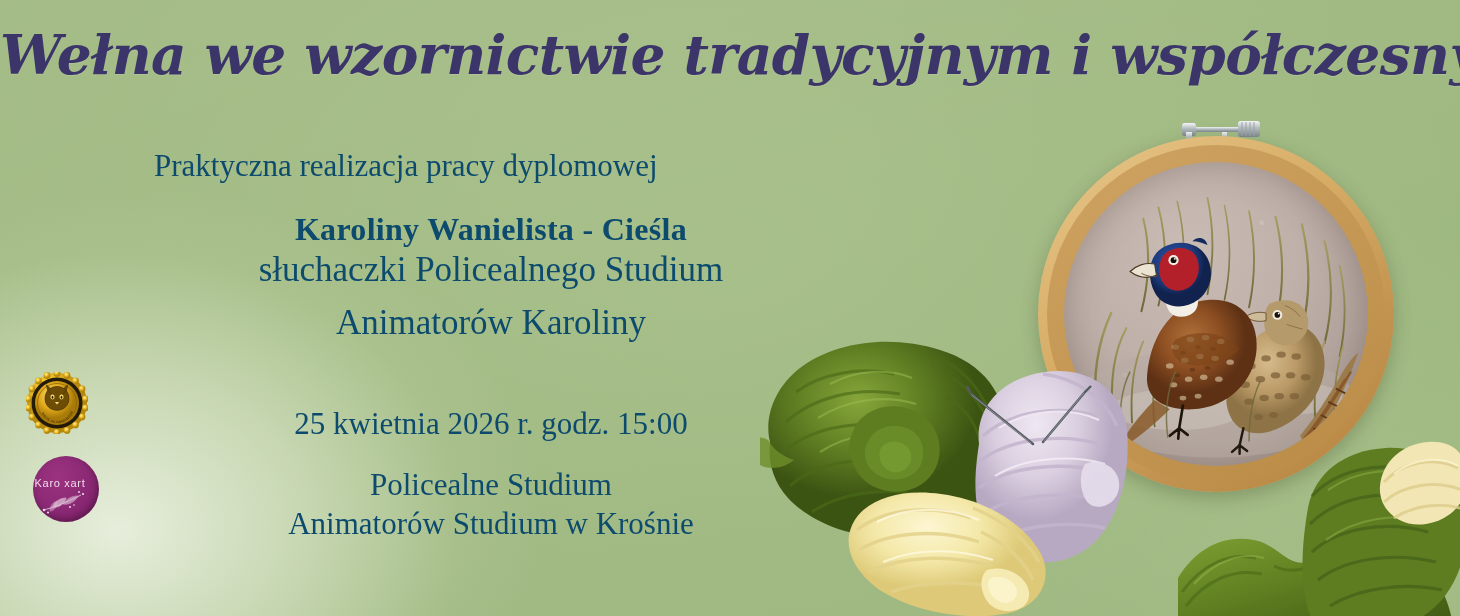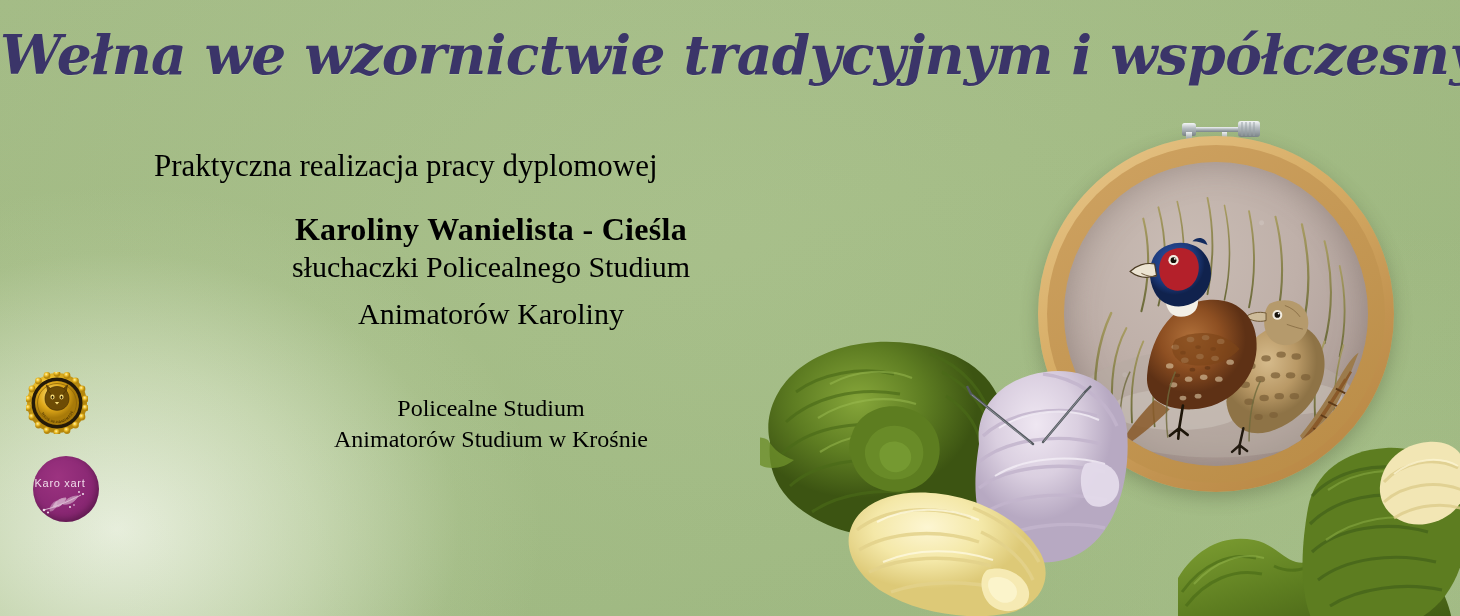--- a/index.html
+++ b/index.html
@@ -36,29 +36,29 @@
     font-size:55px;line-height:1.05;
     letter-spacing:-.6px;
     color:#3b3569;
     white-space:nowrap;
     text-shadow:0 1px 0 rgba(255,255,255,.13);
   }
 
   
   .textblock{
     position:absolute;left:96px;top:148px;width:790px;
-    text-align:center;color:#000000;
+    text-align:center;color:#0c4a6e;
   }
   .t-line{font-size:31px;line-height:1.18;margin:0;}
   .t-sub1{font-size:31px;text-align:left;padding-left:58px;margin-bottom:26px;}
   .t-name{font-size:32px;font-weight:700;letter-spacing:.3px;}
-  .t-school{font-size:30px;line-height:1.28;margin-bottom:8px;}
+  .t-school{font-size:35px;line-height:1.28;margin-bottom:8px;}
   .t-gap{height:52px;}
   .t-date{font-size:31px;margin-bottom:22px;}
-  .t-venue{font-size:24px;line-height:1.28;}
+  .t-venue{font-size:31px;line-height:1.28;}
 
   
   .logos{position:absolute;left:26px;top:372px;width:112px;}
 
   
   .seal{position:relative;width:62px;height:62px;}
   .seal svg{display:block;}
 
   
   .karo{position:relative;width:66px;height:66px;margin-top:22px;margin-left:7px;}
@@ -130,20 +130,21 @@
   <div class="bg-vig"></div>
 
   <div class="headline">Wełna we wzornictwie tradycyjnym i współczesnym</div>
 
   <div class="textblock">
     <p class="t-line t-sub1">Praktyczna realizacja pracy dyplomowej</p>
     <p class="t-line t-name">Karoliny Wanielista - Cieśla</p>
     <p class="t-line t-school">słuchaczki Policealnego Studium</p>
     <p class="t-line t-school">Animatorów Karoliny</p>
     <div class="t-gap"></div>
+    <p class="t-line t-date">25 kwietnia 2026 r. godz. 15:00</p>
     <p class="t-line t-venue">Policealne Studium</p>
     <p class="t-line t-venue">Animatorów Studium w Krośnie</p>
   </div>
 
   <div class="logos">
 
     <div class="seal">
       <svg width="62" height="62" viewBox="0 0 62 62" aria-hidden="true">
         <defs>
           <radialGradient id="gold" cx="38%" cy="32%">

